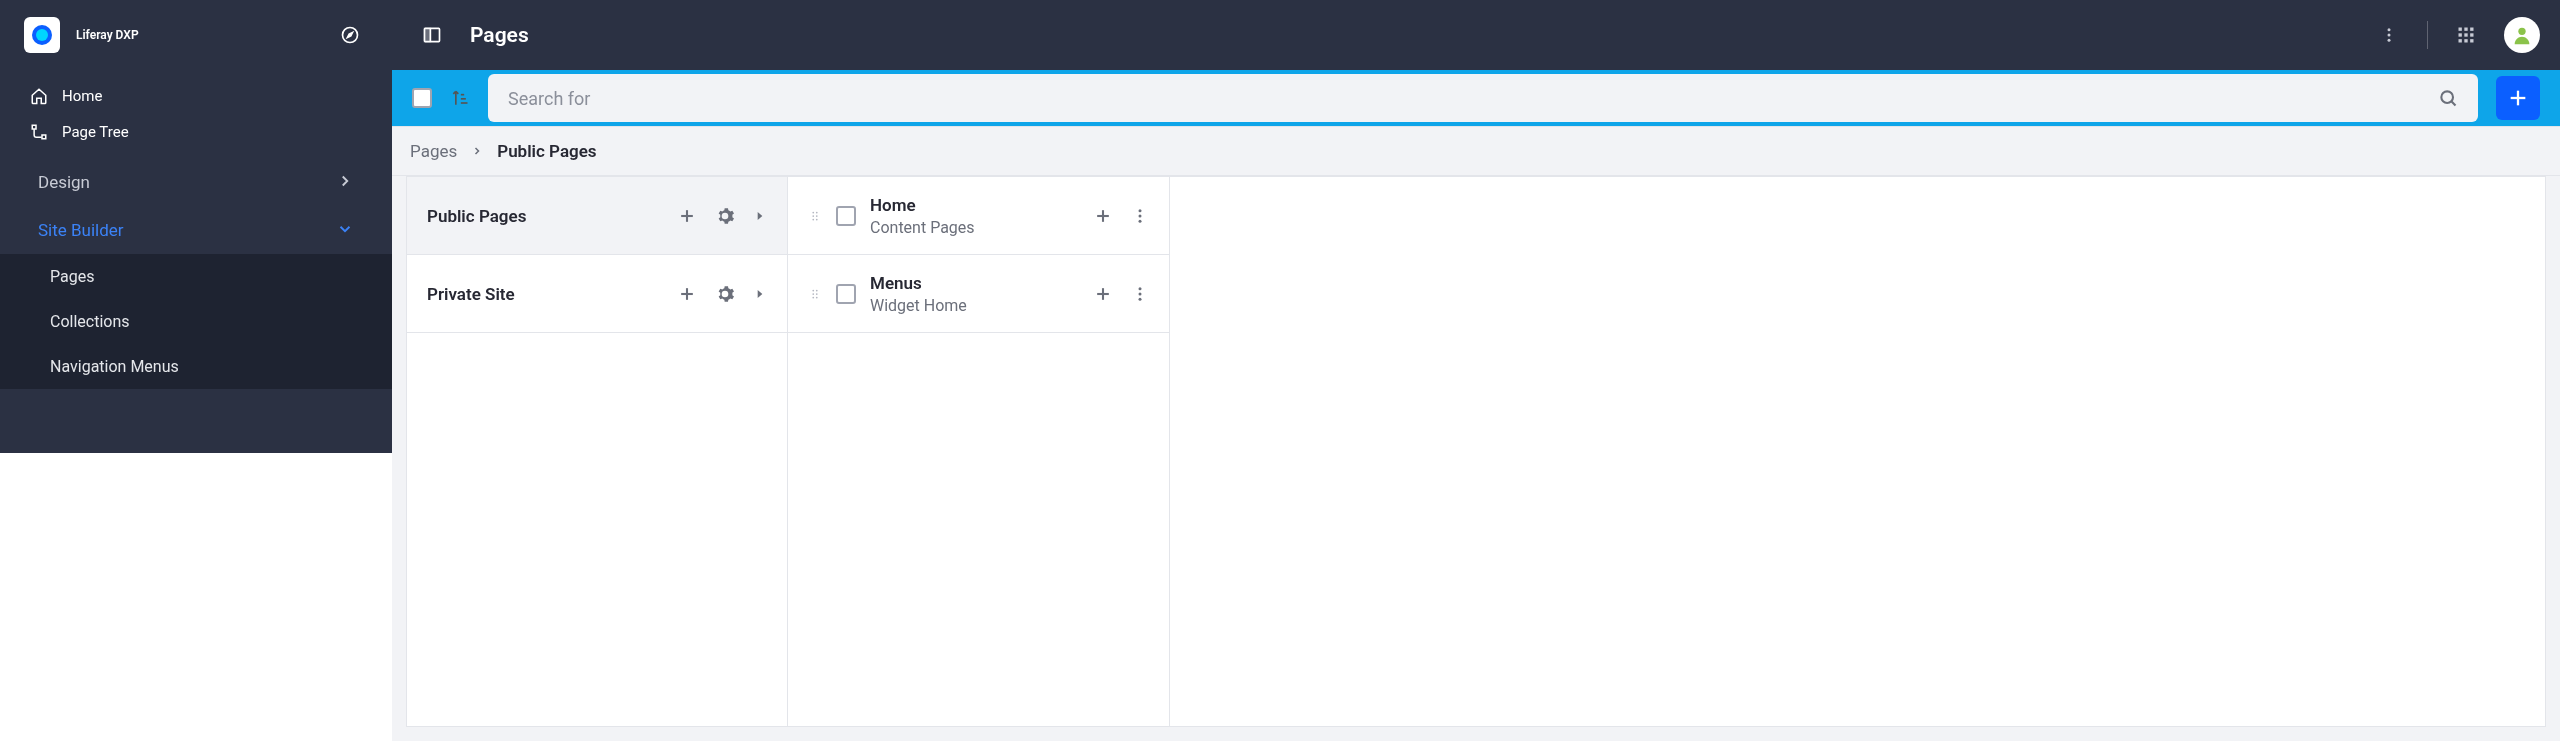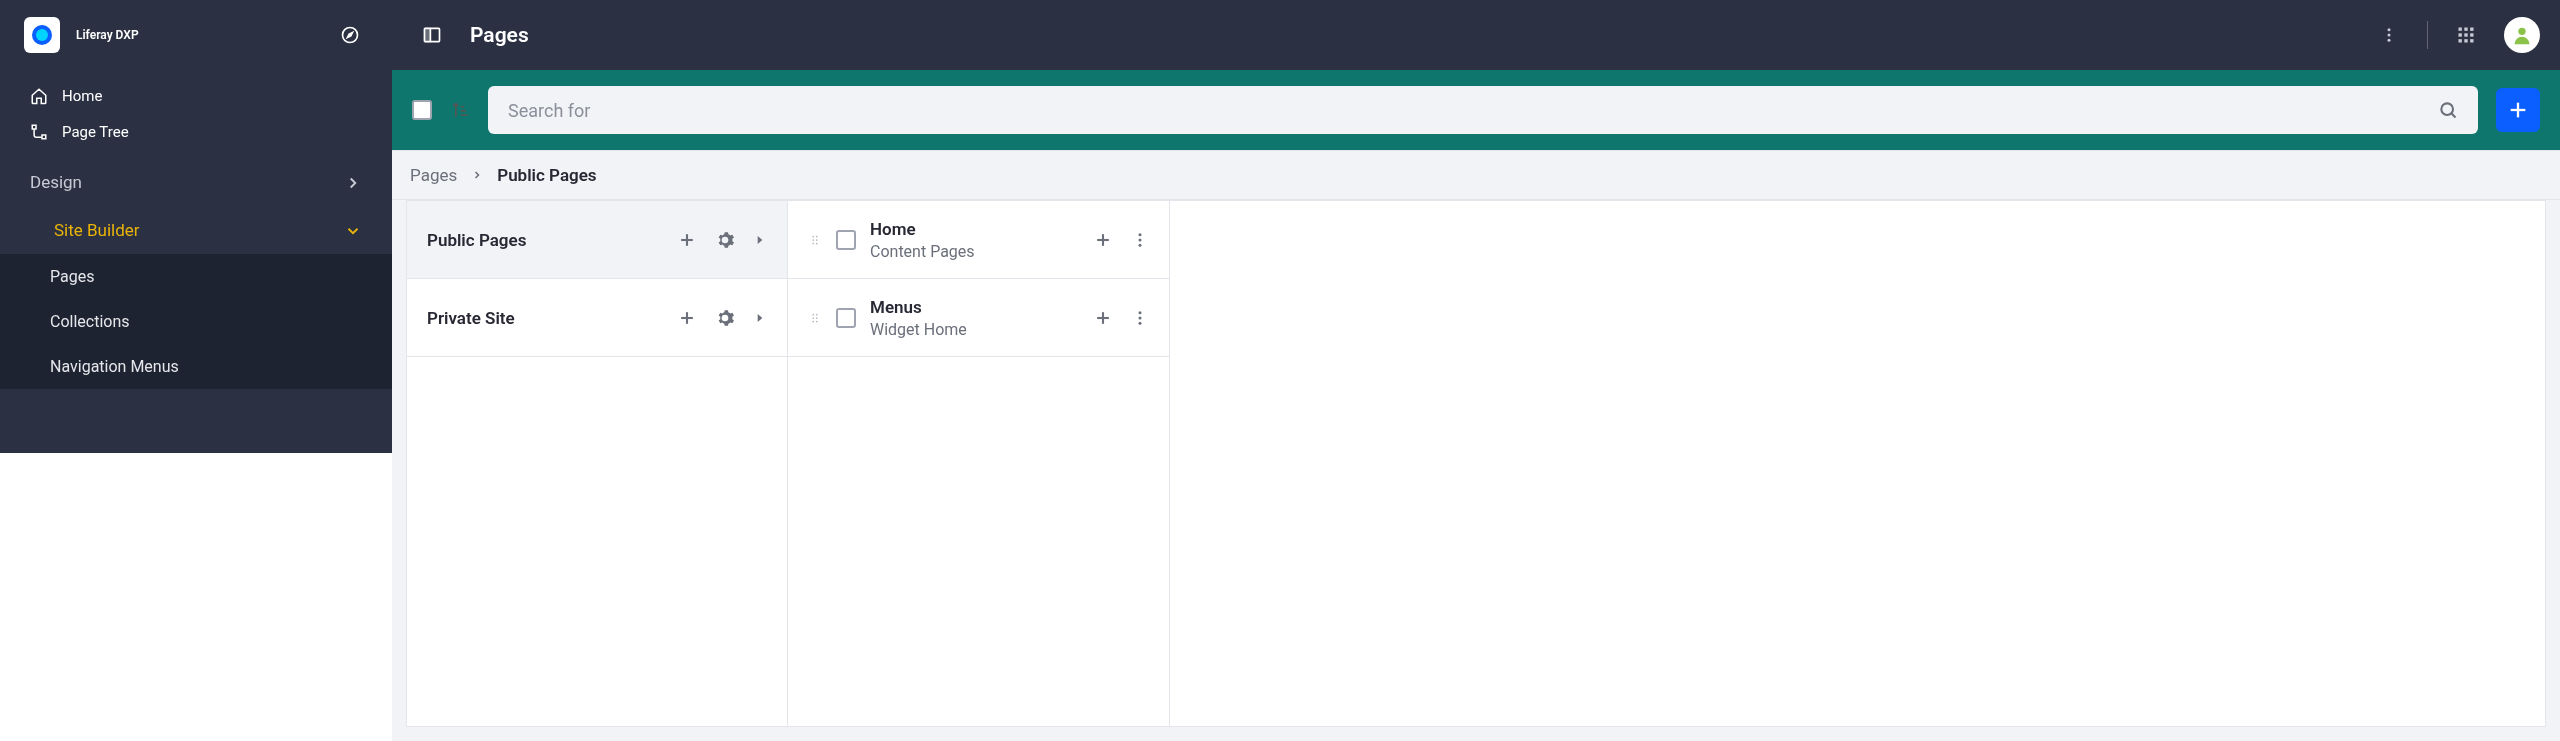--- a/index.html
+++ b/index.html
@@ -12,38 +12,38 @@
 .brand { display: flex; align-items: center; gap: 16px; }
 .brand-logo { width: 36px; height: 36px; background: #fff; border-radius: 6px; display: flex; align-items: center; justify-content: center; }
 .brand-logo svg { width: 24px; height: 24px; }
 .brand-name { font-size: 12px; font-weight: 600; }
 .compass-btn { width: 36px; height: 36px; display: flex; align-items: center; justify-content: center; cursor: pointer; border-radius: 6px; }
 
 .nav-top { padding: 8px 0; }
 .nav-item { display: flex; align-items: center; gap: 14px; padding: 9px 30px; font-size: 15px; cursor: pointer; }
 .nav-item svg { width: 18px; height: 18px; flex-shrink: 0; }
 
-.section-header { display: flex; align-items: flex-end; justify-content: space-between; padding: 14px 30px; font-size: 17px; font-weight: 400; cursor: pointer; }
+.section-header { display: flex; align-items: flex-start; justify-content: space-between; padding: 14px 38px; font-size: 17px; font-weight: 400; cursor: pointer; }
 .section-header.dim { color: #c8cbd5; }
-.section-header.active { color: #eab308; margin-left: 24px; }
+.section-header.active { color: #3b82f6; }
 .section-header svg { width: 18px; height: 18px; }
 
 .section-body { background: #1e2331; }
 .section-body .sub-item { padding: 13px 30px 13px 50px; font-size: 16px; cursor: pointer; color: #e4e6ea; }
 
 
 .main { flex: 1; display: flex; flex-direction: column; min-height: 453px; }
 .topbar { height: 70px; background: #2b3143; display: flex; align-items: center; padding: 0 20px; color: #fff; gap: 18px; }
 .topbar .title { font-size: 21px; font-weight: 600; }
 .topbar .spacer { flex: 1; }
 .topbar-icon { width: 40px; height: 40px; display: flex; align-items: center; justify-content: center; cursor: pointer; border-radius: 6px; }
 .topbar-divider { width: 1px; height: 28px; background: rgba(255,255,255,0.25); }
 .avatar { width: 36px; height: 36px; border-radius: 50%; background: #fff; display: flex; align-items: center; justify-content: center; cursor: pointer; }
 
-.toolbar { padding: 16px 20px; display: flex; align-items: center; gap: 18px; background: #0f766e; }
+.toolbar { padding: 4px 20px; display: flex; align-items: center; gap: 18px; background: #0ea5e9; }
 .checkbox { width: 20px; height: 20px; border: 2px solid #a0a4b0; border-radius: 3px; cursor: pointer; background: #fff; }
 .sort-btn { cursor: pointer; color: #555; }
 .search { flex: 1; background: #f2f3f6; border-radius: 6px; height: 48px; display: flex; align-items: center; padding: 0 20px; gap: 14px; }
 .search input { flex: 1; border: none; background: transparent; font-size: 18px; color: #555; outline: none; }
 .search input::placeholder { color: #8b8f9a; }
 .search svg { width: 20px; height: 20px; color: #6b6f7a; }
 .add-btn { width: 44px; height: 44px; background: #0b5fff; border-radius: 6px; display: flex; align-items: center; justify-content: center; cursor: pointer; }
 .add-btn svg { color: #fff; width: 22px; height: 22px; }
 
 .breadcrumb-bar { background: #f2f3f6; padding: 14px 18px; display: flex; align-items: center; gap: 14px; font-size: 17px; color: #6b6f7a; border-top: 1px solid #e3e5ea; border-bottom: 1px solid #e3e5ea; }

